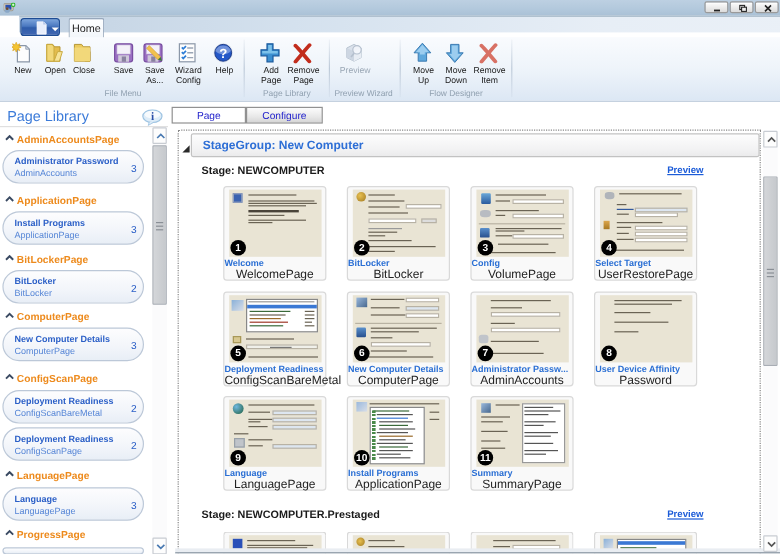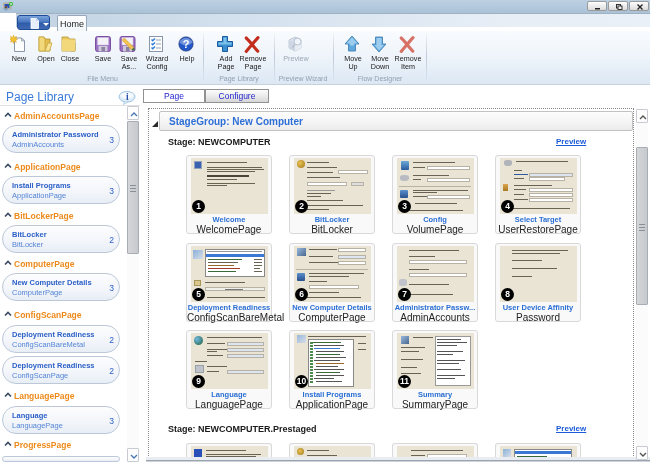--- a/index.html
+++ b/index.html
@@ -53,21 +53,21 @@
 
 #sg-bar { position:absolute; left:159px; top:26px; width:474px; height:20px; border:1px solid #c2c2c2; border-radius:2px; background:linear-gradient(180deg,#fdfdfd 0%,#f2f2f3 70%,#ebebec 100%); }
 #sg-bar span { position:absolute; left:9px; top:4px; font-size:10px; font-weight:bold; color:#2e6fd6; }
 .stage-lab { position:absolute; left:168px; font-size:9px; font-weight:bold; color:#1a1a1a; }
 .prev-link { position:absolute; font-size:8px; font-weight:bold; color:#1c5cd8; text-decoration:underline; }
 
 
 .fcard { position:absolute; width:86px; height:79px; background:#f9f9f9; border:1px solid #d9d9d9; border-radius:3px; }
 .fcard .thumb { position:absolute; left:4px; top:2px; width:77px; height:56px; background:#e9e4d4; }
 .fcard .badge { position:absolute; left:5px; top:44px; width:13px; height:13px; background:#000; border-radius:50%; color:#fff; font-size:8.5px; font-weight:bold; text-align:center; line-height:13px; opacity:.999; }
-.fcard .ft1 { position:absolute; left:0; top:59px; width:100%; font-size:7.5px; font-weight:bold; color:#2a6fd4; text-align:center; }
+.fcard .ft1 { position:absolute; left:0; top:59px; width:100%; font-size:7.5px; font-weight:bold; color:#2a6fd4; }
 .fcard .ft2 { position:absolute; left:0; top:68px; width:100%; font-size:10px; color:#222; text-align:center; }
 
 
 .tl { position:absolute; height:1px; background:#6a6354; }
 .tl.b { height:2px; background:#4a443a; }
 .tbox { position:absolute; height:4px; background:#fff; border:1px solid #b8b2a4; }
 .tic { position:absolute; width:7px; height:7px; }
 </style>
 </head>
 <body>

